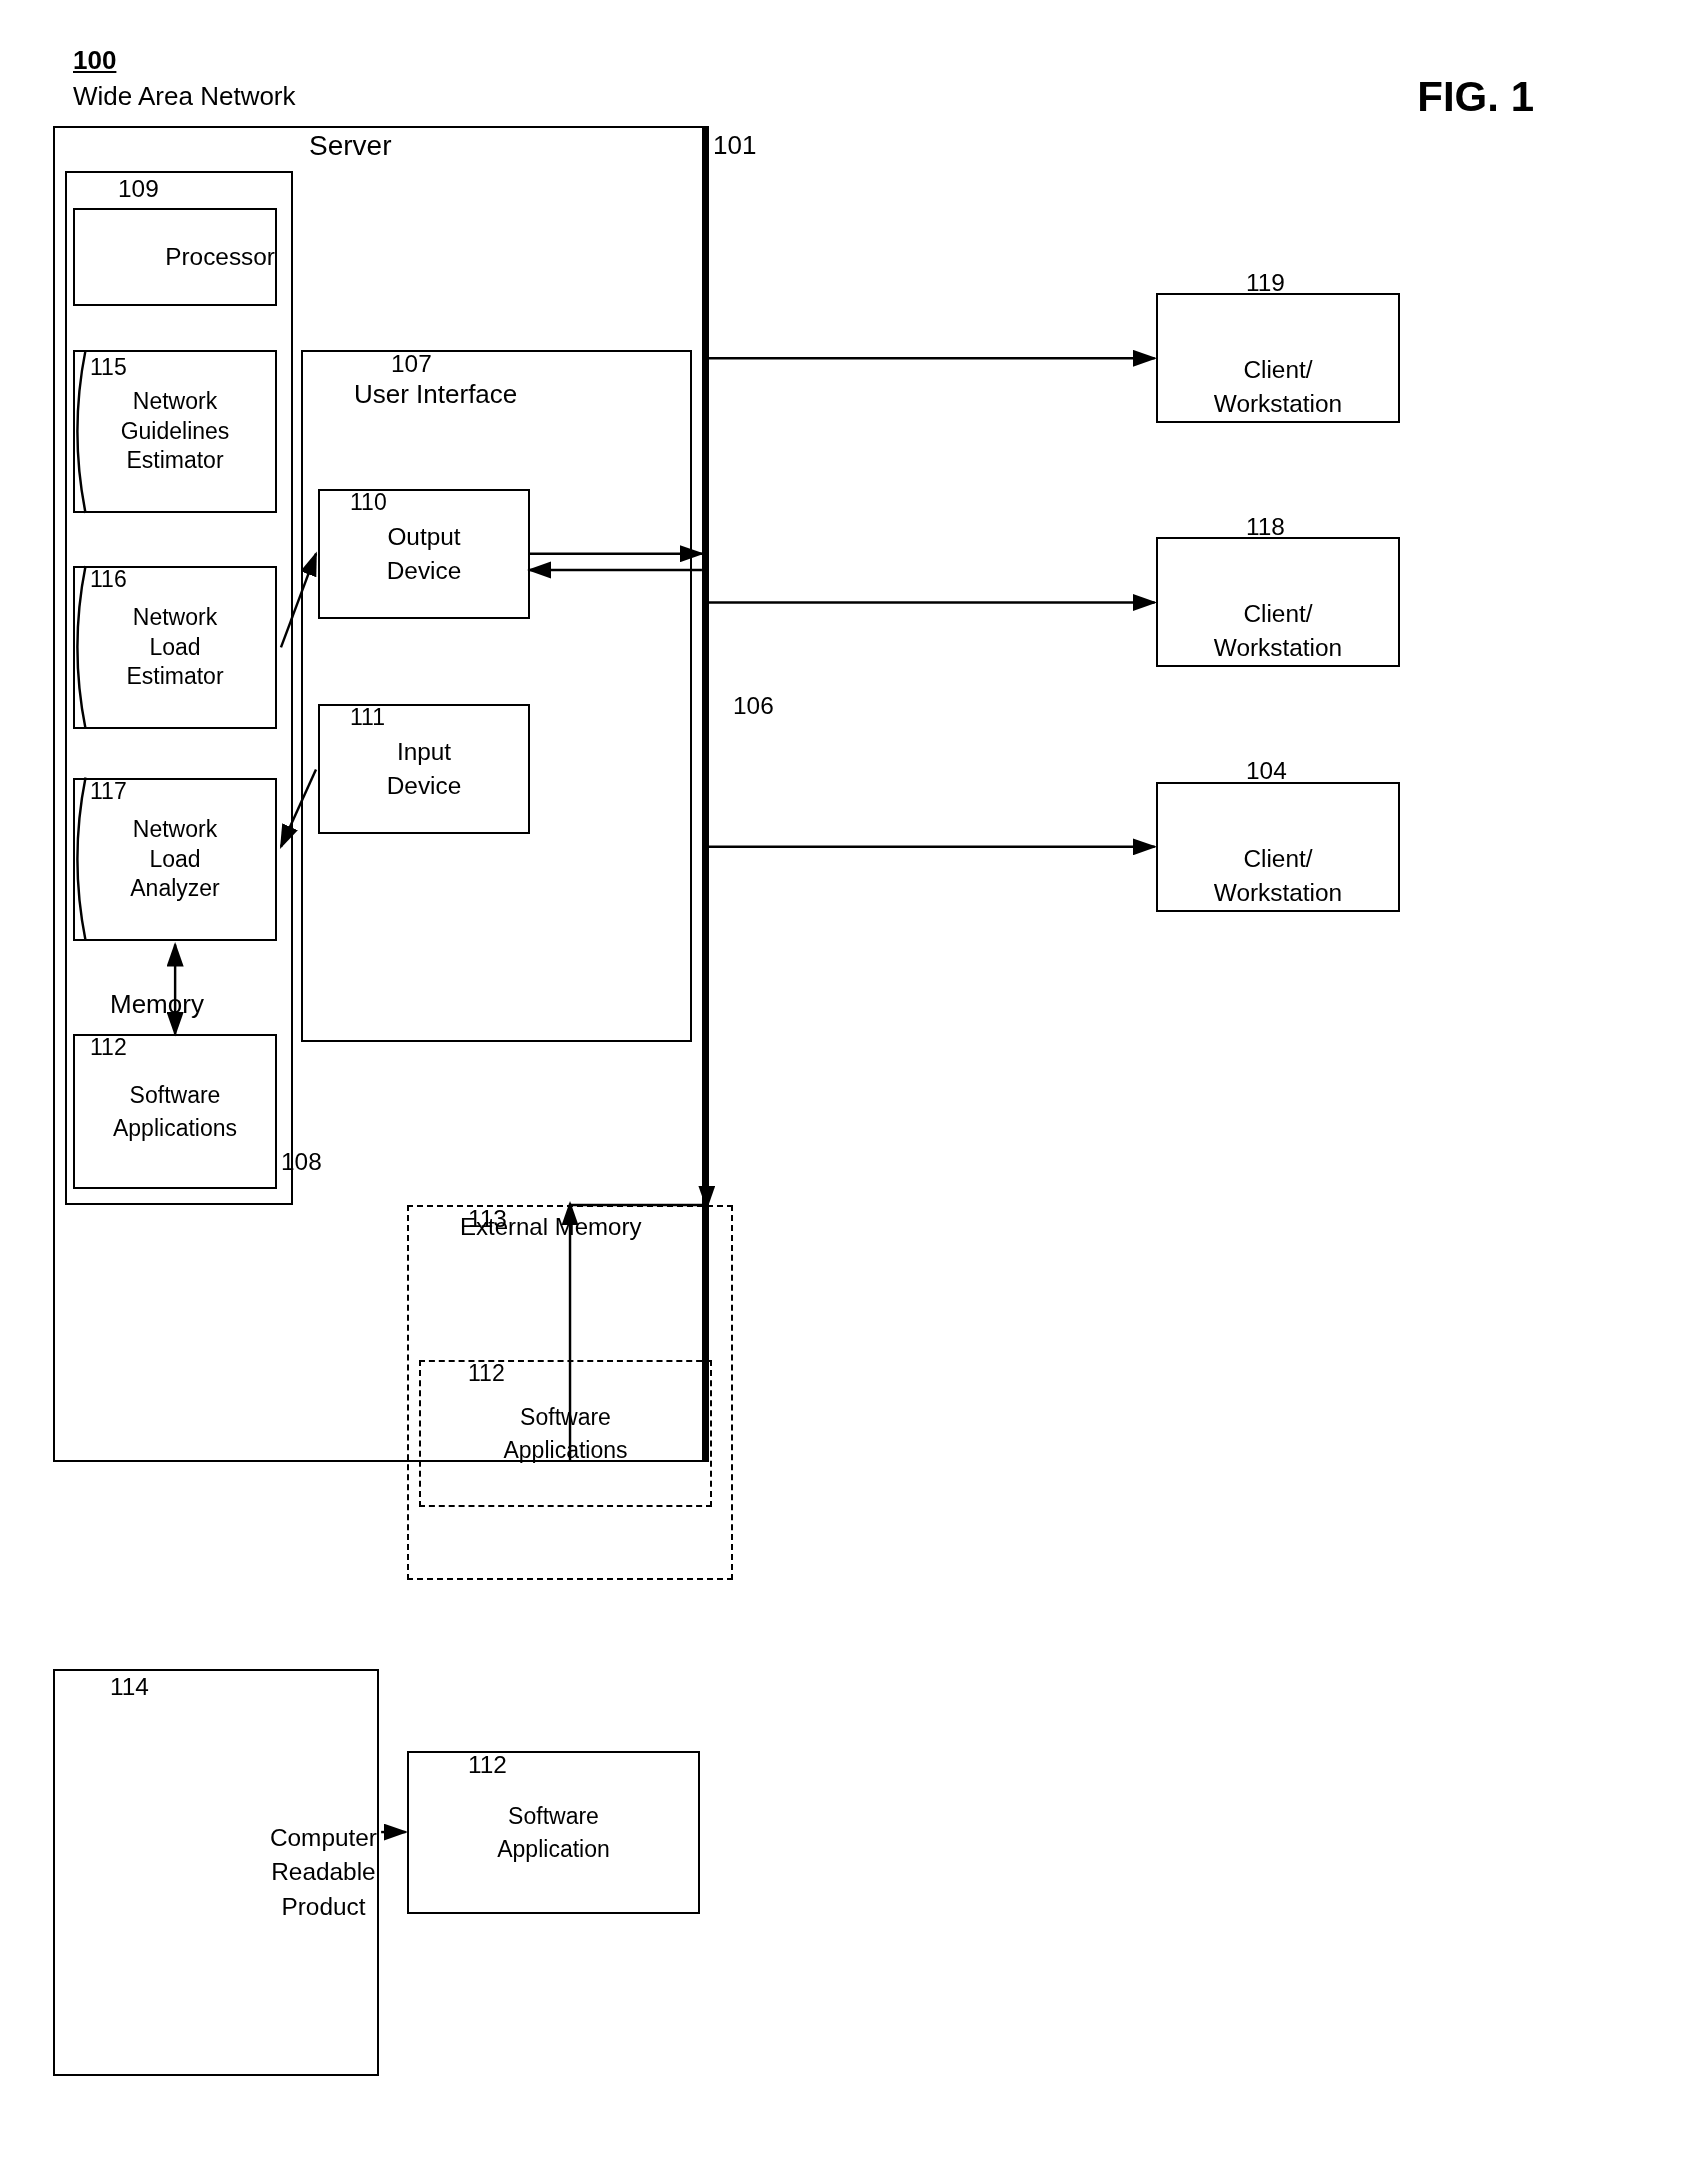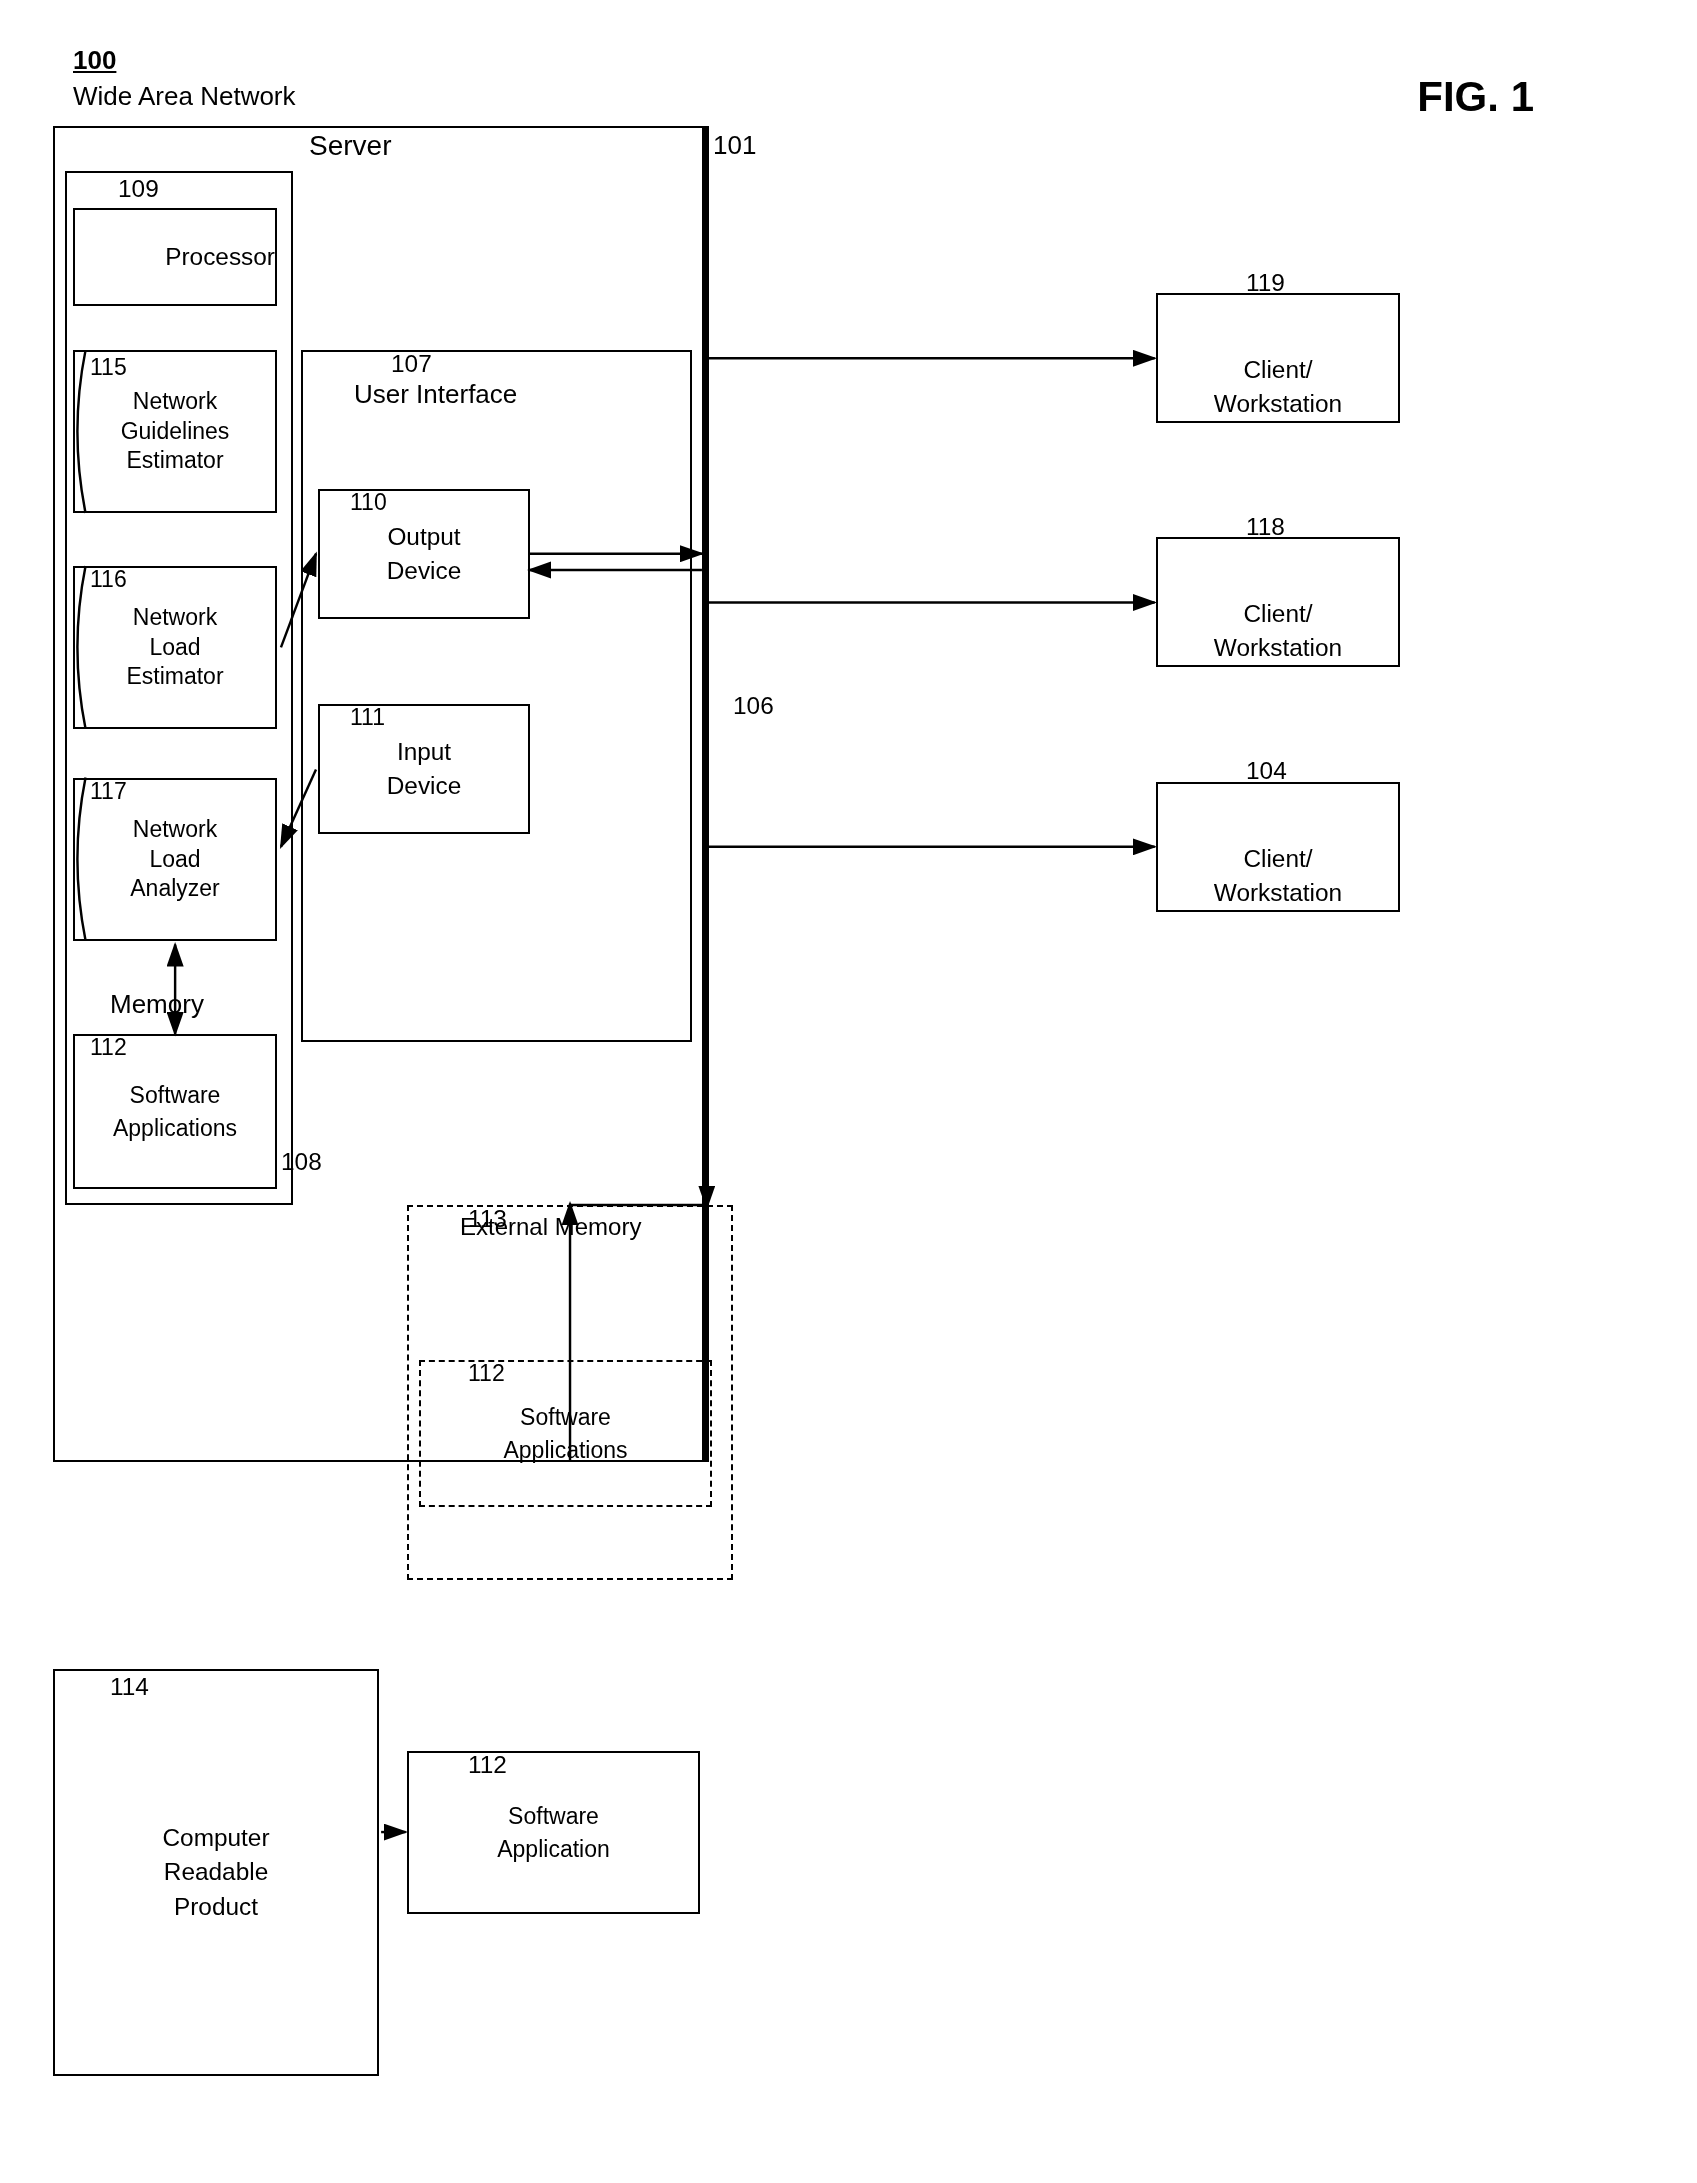--- a/index.html
+++ b/index.html
@@ -349,21 +349,21 @@
 
     
     .crp-box {
       position: absolute;
       top: 1669px; left: 53px;
       width: 326px;
       height: 407px;
       border: 2.4px solid #000;
       display: flex;
       align-items: center;
-      justify-content: center;
+      justify-content: flex-end;
     }
     .crp-text {
       font-size: 24.4px;
       text-align: center;
       line-height: 1.4;
     }
     .label-114 {
       position: absolute;
       top: 1673px; left: 110px;
       font-size: 24.4px;

